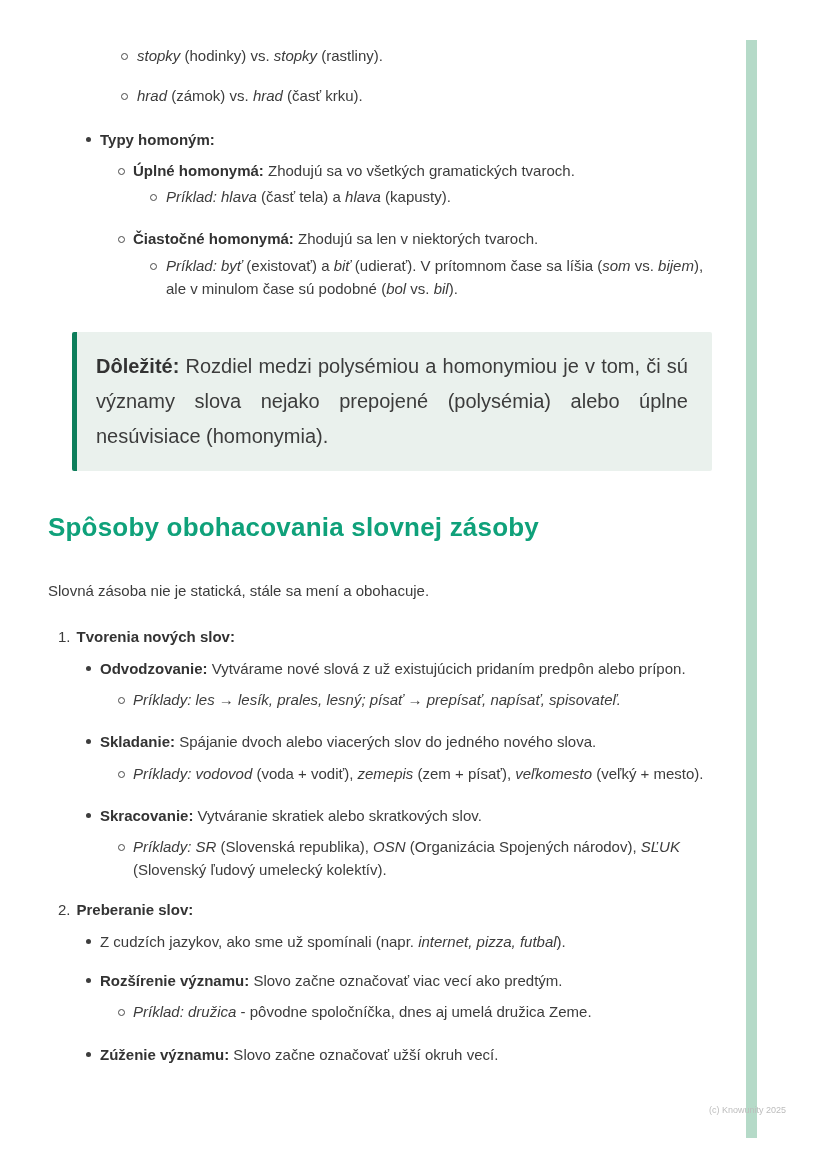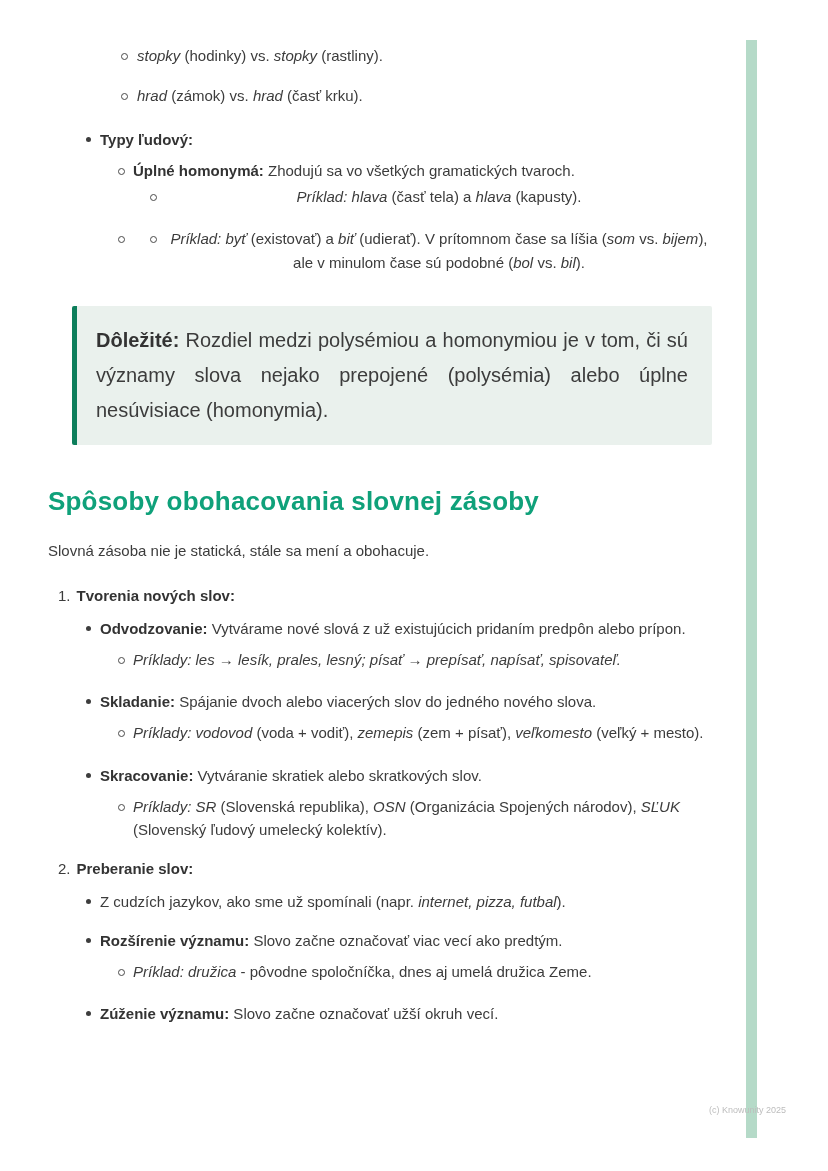--- a/index.html
+++ b/index.html
@@ -33,21 +33,21 @@
   .ltop > li::before { left:73px; }
   .ltop { margin-bottom:20px; }
 
   .l1 > li { padding-left:52px; }
   .l1 > li::before { left:38px; }
 
   .l2 { margin-top:8px; }
   .l2 > li { padding-left:33px; }
   .l2 > li::before { left:18px; }
 
-  .l3 { margin-top:3px;text-align:center; }
+  .l3 { margin-top:3px; }
   .l3 > li { padding-left:33px; }
   .l3 > li::before { left:17px; }
 
   .group { margin-bottom:19px; }
   .exlist { }
 
   .rb { font-weight:700; color:#333333; }
   .ri { font-style:italic; }
 
   .callout {
@@ -60,21 +60,21 @@
     text-align:justify;
   }
 
   .heading {
     margin-top:36px;
     font-size:26px; font-weight:700;
     color:var(--accent,#0FA17A);
     letter-spacing:0.2px;
   }
 
-  .para { margin-top:18px; }
+  .para { margin-top:32px; }
 
   .numbered { margin-top:22px; }
   .num-item { margin-bottom:16px; }
   .num-line { margin-left:10px; margin-bottom:9px; }
   .num { margin-right:6px; }
 
   .footer {
     position:absolute; right:42px; bottom:56px;
     font-size:9px; color:var(--muted,#BDBDBD);
   }
@@ -87,29 +87,30 @@
 
   <div class="content">
 
     <ul class="list ltop">
       <li class="li hollow"><span><span class="ri">stopky</span><span> (hodinky) vs. </span><span class="ri">stopky</span><span> (rastliny).</span></span></li>
       <li class="li hollow"><span><span class="ri">hrad</span><span> (zámok) vs. </span><span class="ri">hrad</span><span> (časť krku).</span></span></li>
     </ul>
 
     <ul class="list l1">
       <li class="li solid">
-        <span><span class="rb">Typy ľudový:</span></span>
+        <span><span class="rb">Typy homoným:</span></span>
         <ul class="list l2">
           <li class="li hollow group">
             <span><span class="rb">Úplné homonymá:</span><span> Zhodujú sa vo všetkých gramatických tvaroch.</span></span>
             <ul class="list l3">
               <li class="li hollow"><span><span class="ri">Príklad: hlava</span><span> (časť tela) a </span><span class="ri">hlava</span><span> (kapusty).</span></span></li>
             </ul>
           </li>
           <li class="li hollow">
+            <span><span class="rb">Čiastočné homonymá:</span><span> Zhodujú sa len v niektorých tvaroch.</span></span>
             <ul class="list l3">
               <li class="li hollow"><span><span class="ri">Príklad: byť</span><span> (existovať) a </span><span class="ri">biť</span><span> (udierať). V prítomnom čase sa líšia (</span><span class="ri">som</span><span> vs. </span><span class="ri">bijem</span><span>), ale v minulom čase sú podobné (</span><span class="ri">bol</span><span> vs. </span><span class="ri">bil</span><span>).</span></span></li>
             </ul>
           </li>
         </ul>
       </li>
     </ul>
 
     <div class="callout">
       <p class="callout-text"><span class="rb">Dôležité:</span><span> Rozdiel medzi polysémiou a homonymiou je v tom, či sú významy slova nejako prepojené (polysémia) alebo úplne nesúvisiace (homonymia).</span></p>

